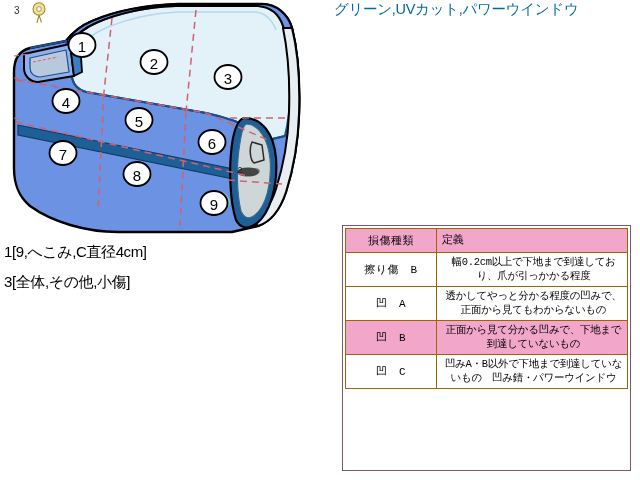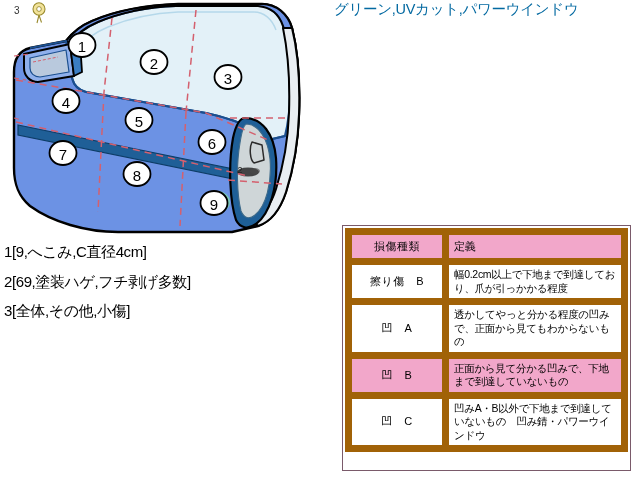--- a/index.html
+++ b/index.html
@@ -84,33 +84,34 @@
   #definition-table {
     position: absolute;
     left: 345px;
     top: 228px;
     width: 283px;
     border-collapse: collapse;
     table-layout: fixed;
     font-size: 10.5px;
   }
   #definition-table td, #definition-table th {
-    border: 7px solid #a16207;
+    border: 1px solid #a16207;
     padding: 0;
     vertical-align: middle;
+    font-family: Liberation Mono, monospace;
   }
   #definition-table .c-type {
     width: 88px;
     text-align: center;
     font-size: 11px;
     letter-spacing: 0.5px;
     padding: 2px 1px;
   }
   #definition-table .c-def {
-    text-align: left;
+    text-align: center;
     padding: 3px 2px 3px 5px;
     line-height: 13.5px;
     letter-spacing: -0.3px;
   }
   #definition-table thead th {
     font-weight: normal;
     text-align: center;
     height: 17px;
     font-size: 11px;
   }
@@ -280,21 +281,20 @@
       <ellipse cx="214" cy="203" rx="13.5" ry="12" fill="#ffffff" stroke="#000" stroke-width="1.8"></ellipse>
       <text class="circ-num" x="214" y="204">9</text>
     </g>
   </g>
 
 </svg>
 </div>
 
 <div id="damage-legend">
   <div>1[9,へこみ,C直径4cm]</div>
-  <div>2[69,塗装ハゲ,フチ剥げ多数]</div>
   <div>3[全体,その他,小傷]</div>
 </div>
 
 <div class="tbl-outer"></div>
 <table id="definition-table">
   <thead>
     <tr class="hdr-pink">
       <th class="c-type">損傷種類</th>
       <th class="c-def" style="text-align:left;">定義</th>
     </tr>

